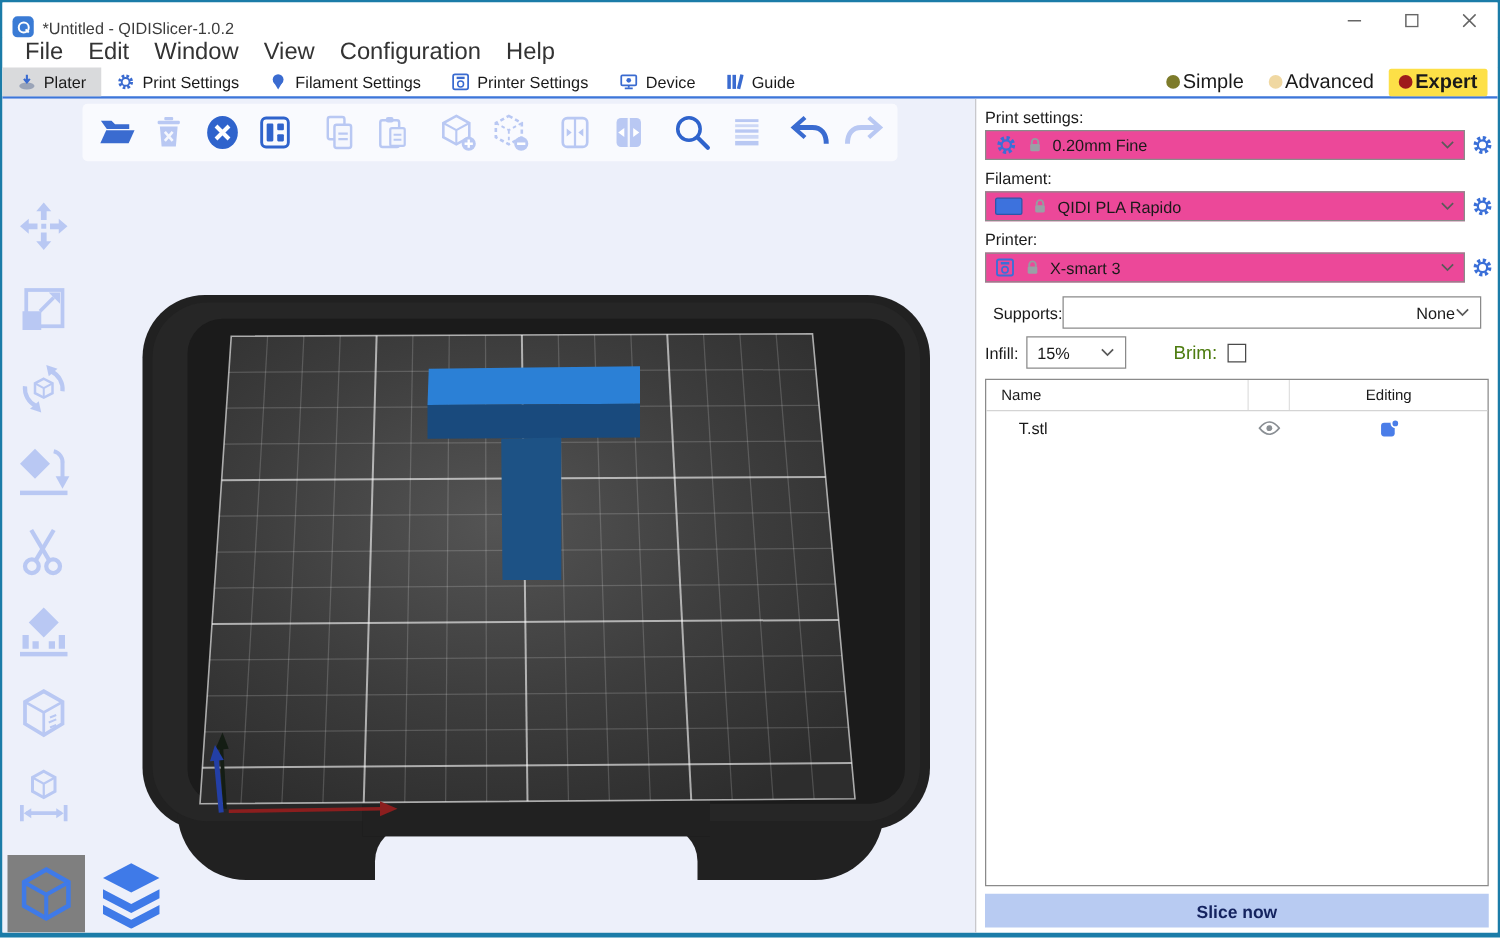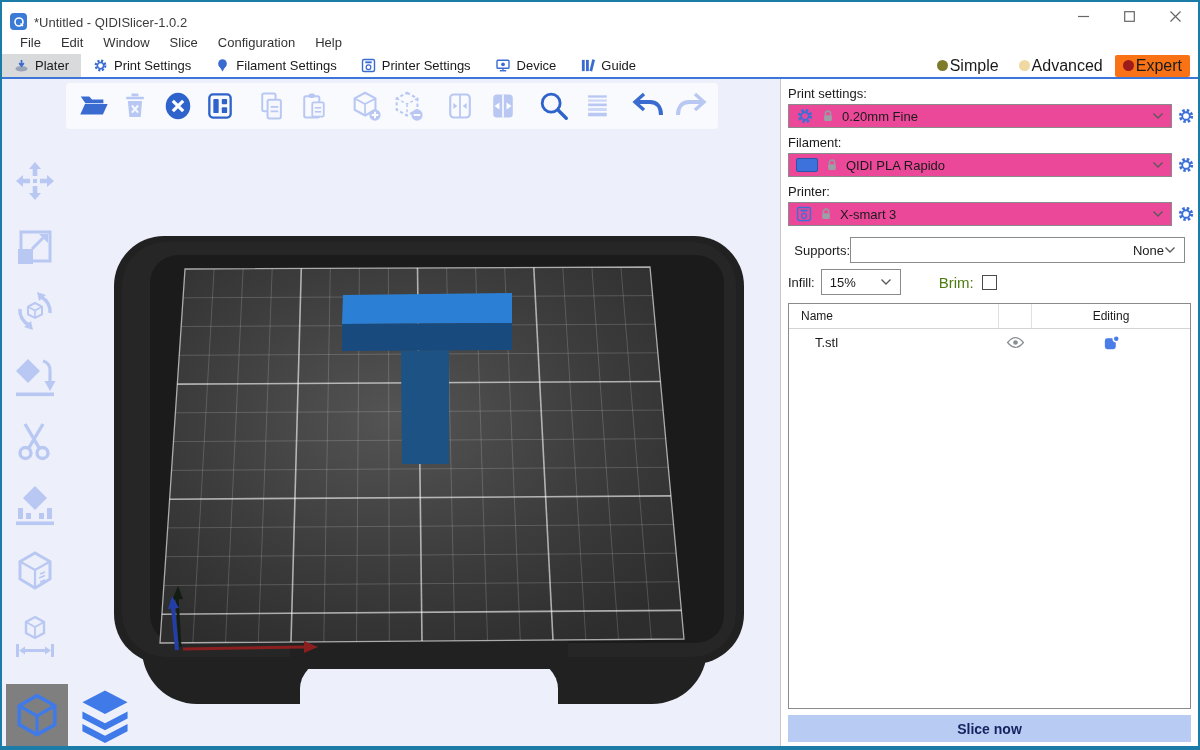--- a/index.html
+++ b/index.html
@@ -8,29 +8,29 @@
 
   
   .titlebar { height:28px; display:flex; align-items:flex-end; padding-left:8px; background:#fff; flex:0 0 auto; }
   .appicon { width:17px; height:17px; border-radius:4px; background:#3a7bd5; display:flex; align-items:center; justify-content:center; margin-right:7px; }
   .title-text { font-size:13px; color:#3c3c3c; }
   .win-controls { margin-left:auto; display:flex; height:100%; }
   .win-btn { width:46px; height:100%; display:flex; align-items:center; justify-content:center; }
 
   
   .menubar { height:24px; display:flex; align-items:center; padding-left:8px; background:#fff; flex:0 0 auto; }
-  .menu-item { font-size:13px; color:#333; padding:0 10px; }
+  .menu-item { font-size:19px; color:#333; padding:0 10px; }
 
   
   .tabbar { height:25px; display:flex; align-items:stretch; background:#fff; border-bottom:2px solid #3d76d9; flex:0 0 auto; }
   .tab { display:flex; align-items:center; gap:6px; padding:0 12px; font-size:13px; color:#1a1a1a; }
   .tab.selected { background:#d9dadc;justify-content:flex-end; }
   .modes { margin-left:auto; display:flex; align-items:center; gap:4px; padding-right:8px; }
   .mode { display:flex; align-items:center; gap:2px; font-size:16px; color:#1a1a1a; padding:2px 8px; border-radius:2px; }
-  .mode.selected { background:#f97316; font-weight:normal; }
+  .mode.selected { background:#fde047; font-weight:bold; }
   .dot { width:11px; height:11px; border-radius:50%; }
 
   
   .content { flex:1; display:flex; min-height:0; }
   .viewport { position:relative; width:779px; background:#edf0fa; border-right:1px solid #c8c8cc; overflow:hidden; }
   .scene { position:absolute; inset:0; }
 
   
   .toolbar { position:absolute; left:64px; top:4px; width:652px; height:46px; background:rgba(250,251,254,.88); border-radius:4px; display:flex; align-items:center; gap:4px; padding:0 8px; }
   .tbtn { width:42px; height:40px; display:flex; align-items:center; justify-content:center; }
@@ -133,21 +133,21 @@
             <path d="M0.5 0.5 L10.5 10.5 M10.5 0.5 L0.5 10.5" stroke="#666" stroke-width="1.2"></path>
           </svg>
       </div>
     </div>
   </div>
 
   <div class="menubar">
     <span class="menu-item">File</span>
     <span class="menu-item">Edit</span>
     <span class="menu-item">Window</span>
-    <span class="menu-item">Slice</span>
+    <span class="menu-item">View</span>
     <span class="menu-item">Configuration</span>
     <span class="menu-item">Help</span>
   </div>
 
   <div class="tabbar">
     <div class="tab selected">
       <svg width="15" height="15" viewBox="0 0 16 16">
           <ellipse cx="8" cy="11.5" rx="6.5" ry="3" fill="#9aa4b8"></ellipse>
           <path d="M8 2 v6 M5.5 5.5 L8 8.5 L10.5 5.5" fill="none" stroke="#3a6bd0" stroke-width="1.8"></path>
         </svg>

